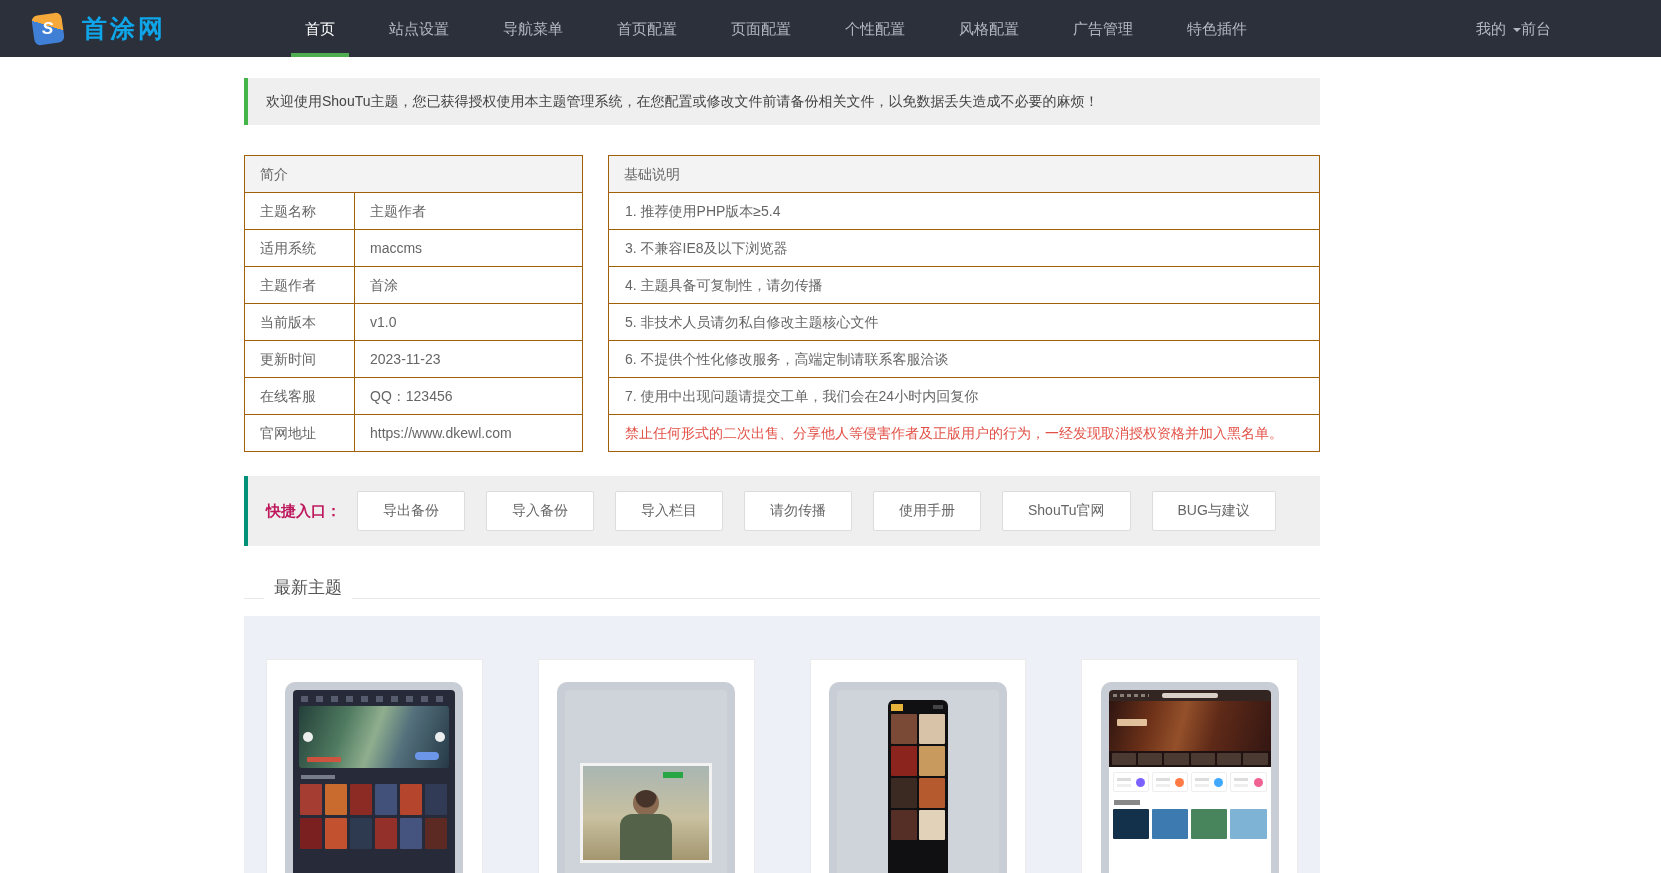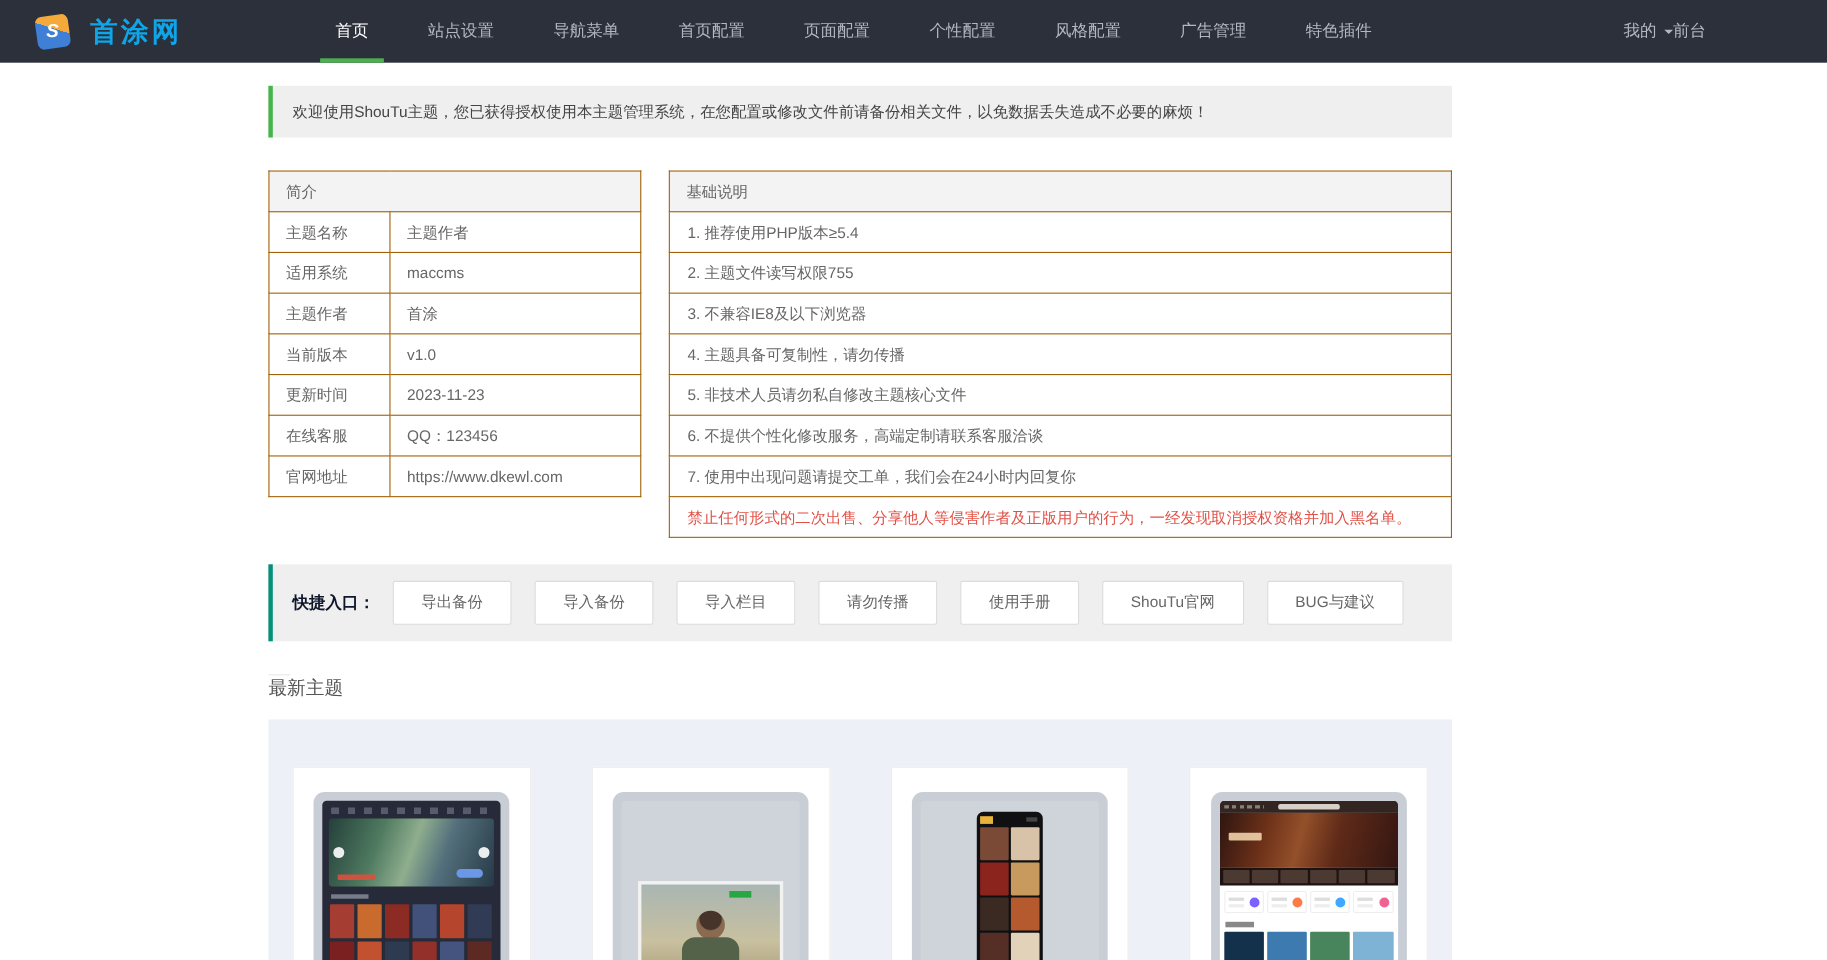--- a/index.html
+++ b/index.html
@@ -39,26 +39,26 @@
   .tbl th,.tbl td{border:1px solid #a16207;padding:9px 15px;text-align:left;font-weight:normal;line-height:18px;}
   .tbl thead th{background:#f3f3f3;color:#666;}
   .intro{width:339px;}
   .intro th.lbl{width:110px;}
   .notes{flex:1;border-radius:30px;}
   .notes td{padding-left:16px;}
   tr.warn td{color:var(--warning-red);}
   
   .quick{margin-top:24px;background:#efefef;border-left:4px solid var(--accent-teal);
     padding:15px 16px;display:flex;align-items:center;}
-  .quick-label{font-size:15px;font-weight:bold;color:#0f172a;margin:0 16px 0 2px;}
+  .quick-label{font-size:15px;font-weight:bold;color:#be185d;margin:0 16px 0 2px;}
   .quick-buttons{display:flex;gap:21px;}
   .qbtn{background:#fff;border:1px solid #dcdcdc;border-radius:2px;padding:10px 25px;
     font-size:14px;color:#666;font-family:inherit;cursor:pointer;}
   
-  .section-title{margin-top:30px;display:flex;align-items:flex-start;font-size:17px;color:#555;flex-direction:column;}
+  .section-title{margin-top:30px;display:flex;align-items:flex-end;font-size:17px;color:#555;}
   .line{height:1px;background:#e8e8e8;}
   .line.short{width:20px;margin-right:10px;}
   .line.long{flex:1;margin-left:10px;}
   
   .themes{margin-top:17px;background:#edf1f7;padding:43px 22px 0;display:flex;gap:55px;
     height:320px;align-items:flex-start;}
   .theme-card{width:221px;height:320px;background:#fff;border:1px solid #ebebeb;
     display:flex;justify-content:center;padding-top:22px;cursor:pointer;}
   .tablet{width:178px;height:262px;background:#c9ced6;border-radius:10px;padding:8px;}
   .screen{width:100%;height:100%;border-radius:4px;overflow:hidden;position:relative;}
@@ -186,23 +186,20 @@
       <thead>
           <tr>
             <th>基础说明</th>
           </tr>
         </thead>
       <tbody id="notes-body">
           <tr>
             <td>1. 推荐使用PHP版本≥5.4</td>
           </tr>
           <tr>
-            <td>2. 主题文件读写权限755</td>
-          </tr>
-          <tr>
             <td>3. 不兼容IE8及以下浏览器</td>
           </tr>
           <tr>
             <td>4. 主题具备可复制性，请勿传播</td>
           </tr>
           <tr>
             <td>5. 非技术人员请勿私自修改主题核心文件</td>
           </tr>
           <tr>
             <td>6. 不提供个性化修改服务，高端定制请联系客服洽谈</td>

